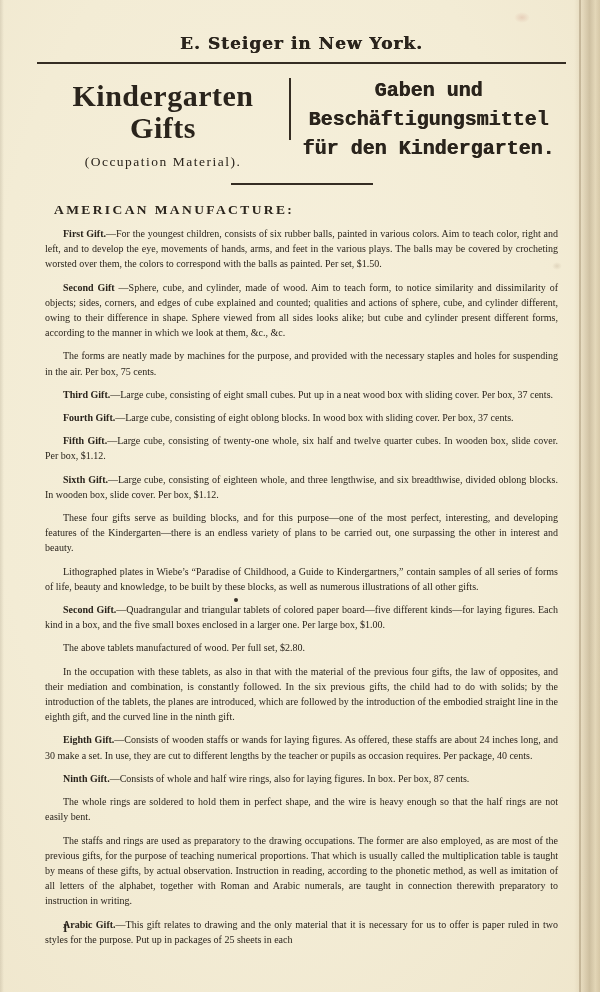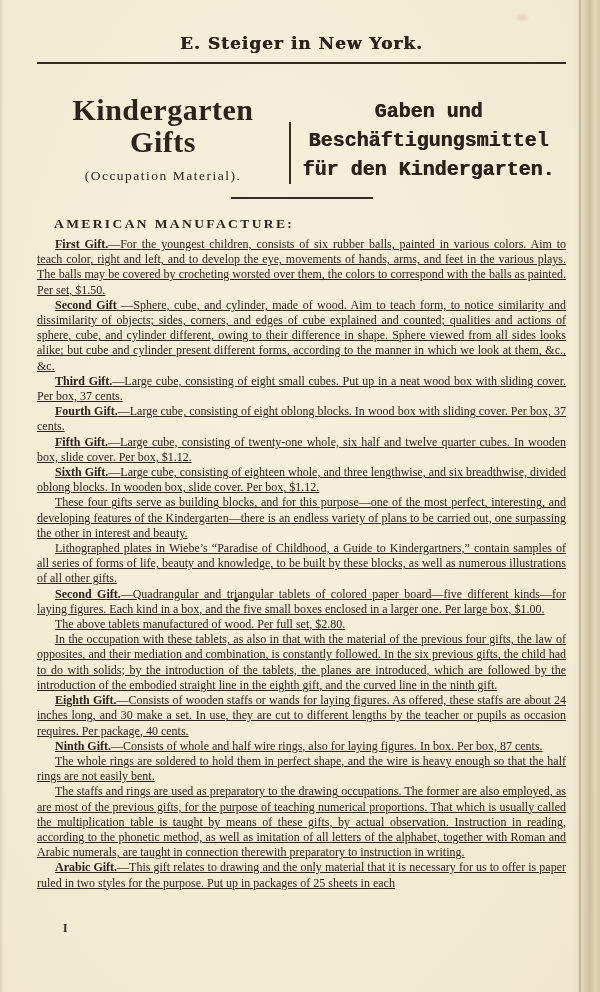--- a/index.html
+++ b/index.html
@@ -25,43 +25,43 @@
   .content { position:relative; padding:0 34px 0 37px; }
 
   .imprint {
     padding-top:33px; text-align:center;
     font-family:"DejaVu Serif", serif; font-weight:bold;
     font-size:17px; letter-spacing:1px;
     text-shadow:0.4px 0 0 currentColor;
   }
   .rule-main { margin-top:9px; border-top:2.5px solid #352d23; }
 
-  .masthead { display:flex; margin-top:21px;align-items:flex-end; }
+  .masthead { display:flex; margin-top:7px; }
   .mast-left { flex:0 0 252px; text-align:center; padding-top:9px; }
   .title-en {
     font-family:"Liberation Serif", serif; font-weight:bold;
     font-size:30px; letter-spacing:0.5px; line-height:32px;
   }
   .subtitle-en { font-size:13.5px; letter-spacing:1.5px; margin-top:10px; }
   .mast-divider { width:2px; background:#352d23; height:62px; margin-top:7px; }
   .mast-right {
     flex:1; text-align:center; padding-top:5px;
     font-family:Liberation Mono, monospace; font-weight:bold;
     font-size:20px; line-height:29px;
     text-shadow:0.5px 0 0 currentColor;
   }
   .rule-short { width:142px; margin:13px auto 0; border-top:2px solid #352d23; }
 
   .section-heading {
     margin:17px 17px 5px; font-size:13.5px; font-weight:bold;
     letter-spacing:2.4px; font-family:"Liberation Serif", serif;
   }
   .body-text p {
-    margin:0; text-indent:18px; text-align:justify;
-    font-size:12px; line-height:15.2px; color:#2a241c;text-decoration:underline;
+    margin:8px; text-indent:18px; text-align:justify;
+    font-size:10px; line-height:15.2px; color:#2a241c;
   }
   .body-text p .lead { font-weight:bold; }
   .ink-spot { position:absolute; left:234px; top:598px; width:4px; height:4px;
     border-radius:50%; background:#3a332a; }
   .signature {
     position:absolute; left:63px; top:922px;
     font-size:11.5px; font-weight:bold; font-family:"Liberation Serif", serif;
   }
 </style>
 </head>
@@ -90,20 +90,21 @@
       </div>
     </div>
 
     <div class="rule-short"></div>
 
     <div class="body-text">
       <h2 class="section-heading">AMERICAN MANUFACTURE:</h2>
 
       <p><span class="lead">First Gift.</span><span>—For the youngest children, consists of six rubber balls, painted in various colors. Aim to teach color, right and left, and to develop the eye, movements of hands, arms, and feet in the various plays. The balls may be covered by crocheting worsted over them, the colors to correspond with the balls as painted. Per set, $1.50.</span></p>
       <p><span class="lead">Second Gift</span><span> —Sphere, cube, and cylinder, made of wood. Aim to teach form, to notice similarity and dissimilarity of objects; sides, corners, and edges of cube explained and counted; qualities and actions of sphere, cube, and cylinder different, owing to their difference in shape. Sphere viewed from all sides looks alike; but cube and cylinder present different forms, according to the manner in which we look at them, &amp;c., &amp;c.</span></p>
+      <p><span>The forms are neatly made by machines for the purpose, and provided with the necessary staples and holes for suspending in the air. Per box, 75 cents.</span></p>
       <p><span class="lead">Third Gift.</span><span>—Large cube, consisting of eight small cubes. Put up in a neat wood box with sliding cover. Per box, 37 cents.</span></p>
       <p><span class="lead">Fourth Gift.</span><span>—Large cube, consisting of eight oblong blocks. In wood box with sliding cover. Per box, 37 cents.</span></p>
       <p><span class="lead">Fifth Gift.</span><span>—Large cube, consisting of twenty-one whole, six half and twelve quarter cubes. In wooden box, slide cover. Per box, $1.12.</span></p>
       <p><span class="lead">Sixth Gift.</span><span>—Large cube, consisting of eighteen whole, and three lengthwise, and six breadthwise, divided oblong blocks. In wooden box, slide cover. Per box, $1.12.</span></p>
       <p><span>These four gifts serve as building blocks, and for this purpose—one of the most perfect, interesting, and developing features of the Kindergarten—there is an endless variety of plans to be carried out, one surpassing the other in interest and beauty.</span></p>
       <p><span>Lithographed plates in Wiebe’s “Paradise of Childhood, a Guide to Kindergartners,” contain samples of all series of forms of life, beauty and knowledge, to be built by these blocks, as well as numerous illustrations of all other gifts.</span></p>
       <p><span class="lead">Second Gift.</span><span>—Quadrangular and triangular tablets of colored paper board—five different kinds—for laying figures. Each kind in a box, and the five small boxes enclosed in a larger one. Per large box, $1.00.</span></p>
       <p><span>The above tablets manufactured of wood. Per full set, $2.80.</span></p>
       <p><span>In the occupation with these tablets, as also in that with the material of the previous four gifts, the law of opposites, and their mediation and combination, is constantly followed. In the six previous gifts, the child had to do with solids; by the introduction of the tablets, the planes are introduced, which are followed by the introduction of the embodied straight line in the eighth gift, and the curved line in the ninth gift.</span></p>
       <p><span class="lead">Eighth Gift.</span><span>—Consists of wooden staffs or wands for laying figures. As offered, these staffs are about 24 inches long, and 30 make a set. In use, they are cut to different lengths by the teacher or pupils as occasion requires. Per package, 40 cents.</span></p>

